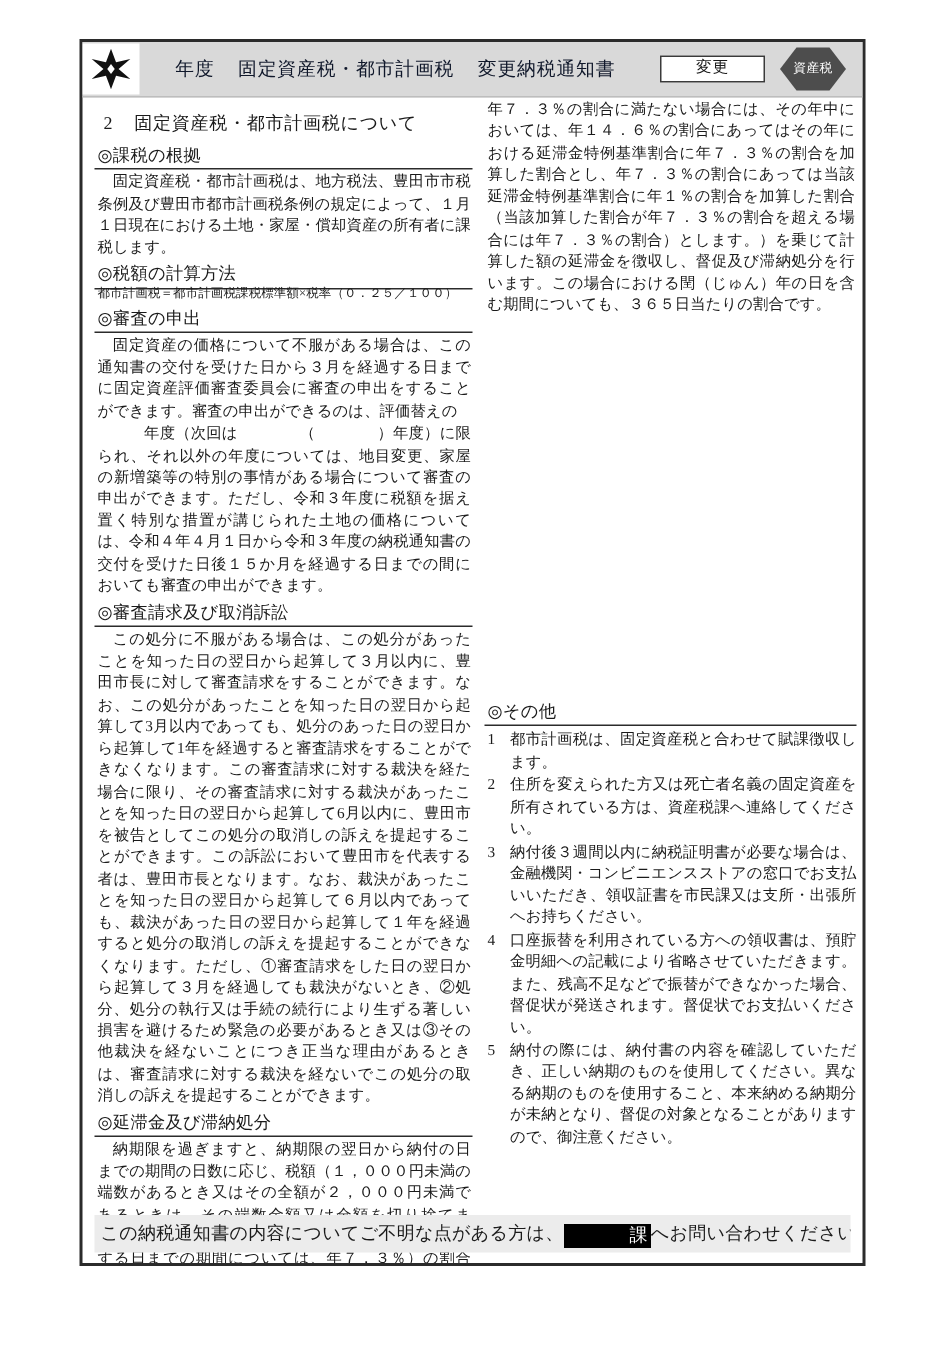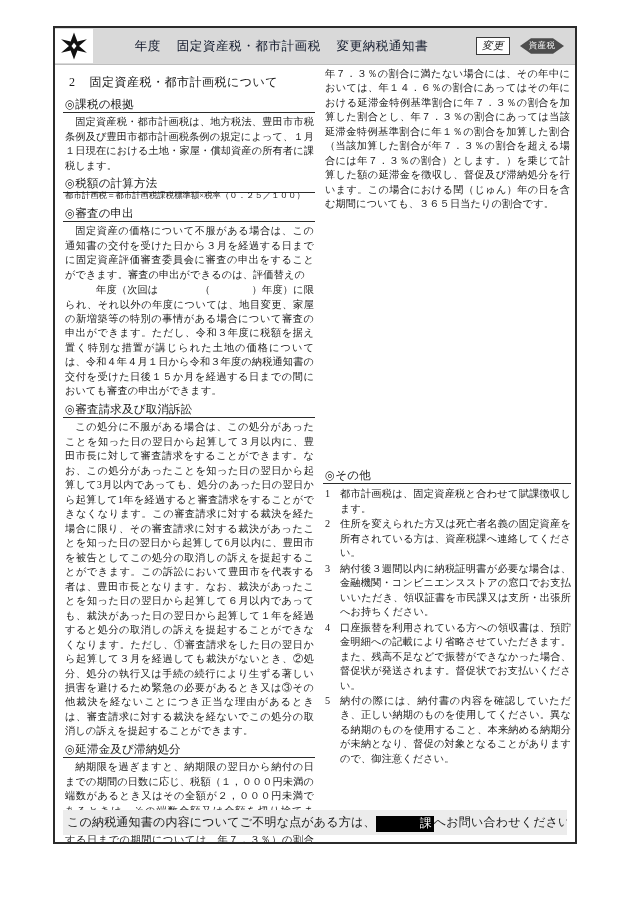--- a/index.html
+++ b/index.html
@@ -58,31 +58,30 @@
     padding-right: 6px;
     white-space: nowrap;
   }
   .header-title .seg { margin: 0 6px; }
 
   .chip-change {
     flex: 0 0 auto;
     border: 1px solid #3a3a3a;
     background: #ffffff;
     font-size: 10.5px;
-    padding: 3px 5px;
+    padding: 3px 23px;
     line-height: 1;
     margin-right: 10px;
     letter-spacing: 0.5px;
-    font-style: italic;
   }
   .chip-hex {
     flex: 0 0 auto;
     position: relative;
     width: 44px;
-    height: 16px;
+    height: 30px;
     margin-right: 11px;
     display: flex;
     align-items: center;
     justify-content: center;
   }
   .chip-hex .hexbg {
     position: absolute;
     inset: 0;
     background: #4d4d4d;
     clip-path: polygon(25% 2%, 75% 2%, 100% 50%, 75% 98%, 25% 98%, 0% 50%);

